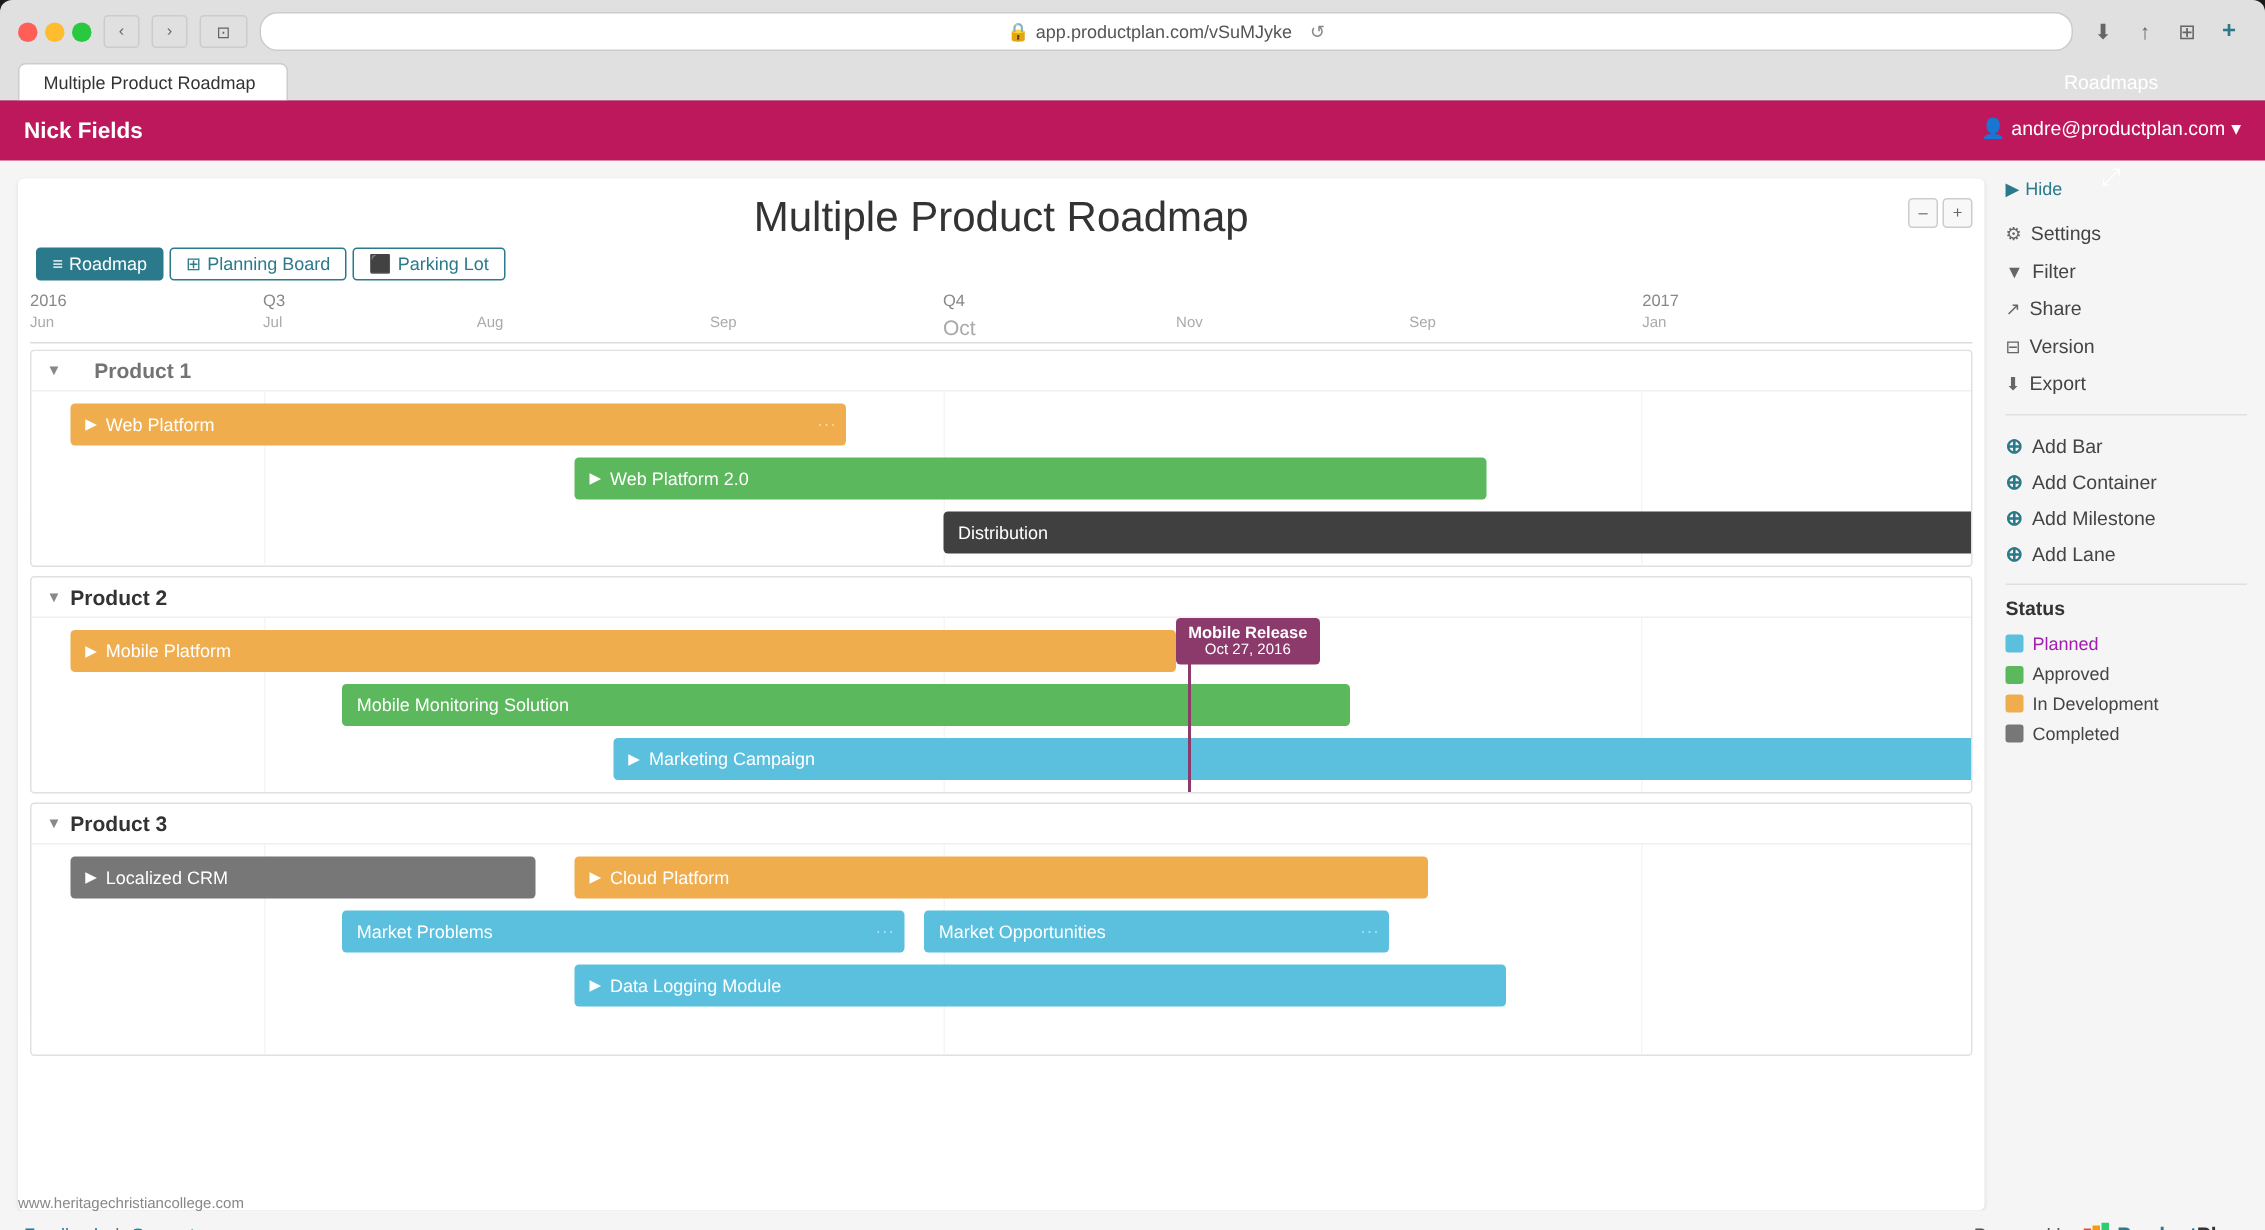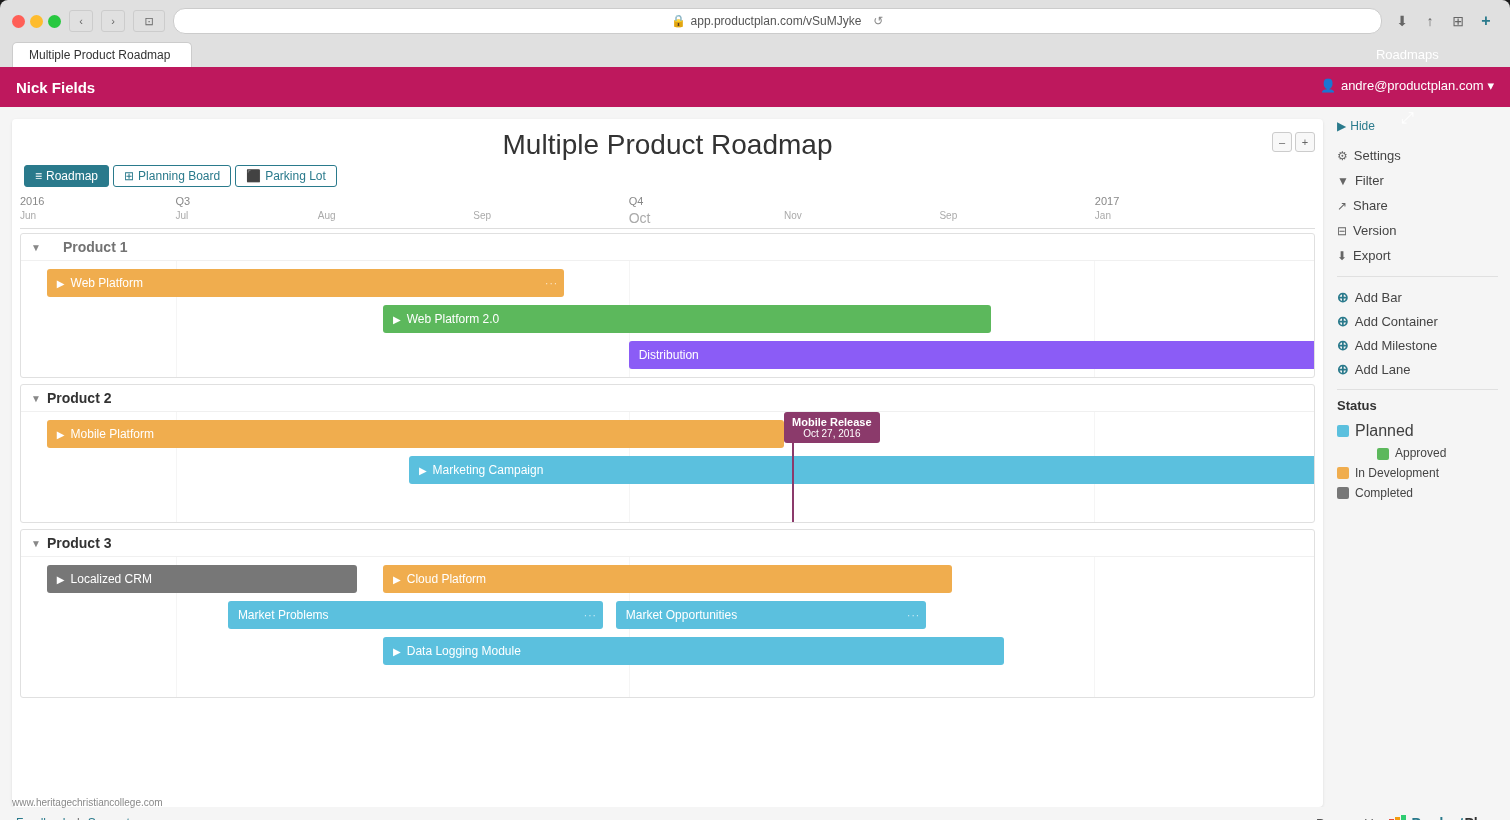--- a/index.html
+++ b/index.html
@@ -135,21 +135,21 @@
             </div>
 
             <div style="height:32px;position:relative;margin-bottom:4px;">
               <div style="position:absolute;left:28%;width:47%;height:28px;background:#5cb85c;border-radius:3px;display:flex;align-items:center;padding:0 10px;font-size:12px;color:white;font-weight:500;cursor:pointer;top:2px;">
                 <span style="margin-right:6px;font-size:10px;">▶</span>
                 <span>Web Platform 2.0</span>
               </div>
             </div>
 
             <div style="height:32px;position:relative;">
-              <div style="position:absolute;left:47%;width:53%;height:28px;background:#8b5cf6;border-radius:3px 0 0 3px;display:flex;align-items:center;padding:0 10px;font-size:12px;color:white;font-weight:500;cursor:pointer;top:2px;">
+              <div style="position:absolute;left:47%;width:53%;height:28px;background:#404040;border-radius:3px 0 0 3px;display:flex;align-items:center;padding:0 10px;font-size:12px;color:white;font-weight:500;cursor:pointer;top:2px;">
                 <span>Distribution</span>
               </div>
             </div>
           </div>
         </div>
 
         <div style="border:1px solid #e0e0e0;border-radius:3px;margin-bottom:6px;background:white;position:relative;">
           <div style="display:flex;align-items:center;gap:6px;padding:5px 10px;border-bottom:1px solid #f0f0f0;">
             <span style="color:#888;font-size:10px;cursor:pointer;">▼</span>
             <span style="font-weight:600;font-size:14px;color:#333;">Product 2</span>
@@ -169,20 +169,25 @@
               </div>
             </div>
 
             <div style="height:32px;position:relative;margin-bottom:4px;">
               <div style="position:absolute;left:2%;width:57%;height:28px;background:#f0ad4e;border-radius:3px;display:flex;align-items:center;padding:0 10px;font-size:12px;color:white;font-weight:500;cursor:pointer;top:2px;">
                 <span style="margin-right:6px;font-size:10px;">▶</span>
                 <span>Mobile Platform</span>
               </div>
             </div>
 
+            <div style="height:32px;position:relative;margin-bottom:4px;">
+              <div style="position:absolute;left:16%;width:52%;height:28px;background:#5cb85c;border-radius:3px;display:flex;align-items:center;padding:0 10px;font-size:12px;color:white;font-weight:500;cursor:pointer;top:2px;">
+                <span>Mobile Monitoring Solution</span>
+              </div>
+            </div>
 
             <div style="height:32px;position:relative;">
               <div style="position:absolute;left:30%;width:70%;height:28px;background:#5bc0de;border-radius:3px 0 0 3px;display:flex;align-items:center;padding:0 10px;font-size:12px;color:white;font-weight:500;cursor:pointer;top:2px;">
                 <span style="margin-right:6px;font-size:10px;">▶</span>
                 <span>Marketing Campaign</span>
               </div>
             </div>
           </div>
         </div>
 
@@ -279,25 +284,25 @@
       </div>
       <div style="display:flex;align-items:center;gap:6px;padding:4px 0;color:#444;cursor:pointer;font-size:13px;">
         <span style="color:#2a7a8c;font-size:14px;font-weight:bold;">⊕</span>
         <span>Add Lane</span>
       </div>
 
       <div style="margin:8px 0;border-top:1px solid #e0e0e0;"></div>
 
       <div>
         <div style="font-weight:600;font-size:13px;color:#333;margin-bottom:6px;">Status</div>
-        <div style="display:flex;align-items:center;gap:6px;padding:3px 0;font-size:16px;color:#404040;">
+        <div style="display:flex;align-items:center;gap:6px;padding:3px 0;font-size:12px;color:#a21caf;">
           <div style="width:12px;height:12px;border-radius:2px;background:#5bc0de;flex-shrink:0;"></div>
           <span>Planned</span>
         </div>
-        <div style="display:flex;align-items:flex-end;gap:6px;padding:3px 0;font-size:12px;color:#444;margin-left:40px;">
+        <div style="display:flex;align-items:flex-end;gap:6px;padding:3px 0;font-size:12px;color:#444;">
           <div style="width:12px;height:12px;border-radius:2px;background:#5cb85c;flex-shrink:0;"></div>
           <span>Approved</span>
         </div>
         <div style="display:flex;align-items:center;gap:6px;padding:3px 0;font-size:12px;color:#444;">
           <div style="width:12px;height:12px;border-radius:2px;background:#f0ad4e;flex-shrink:0;"></div>
           <span>In Development</span>
         </div>
         <div style="display:flex;align-items:center;gap:6px;padding:3px 0;font-size:12px;color:#444;">
           <div style="width:12px;height:12px;border-radius:2px;background:#777;flex-shrink:0;"></div>
           <span>Completed</span>

